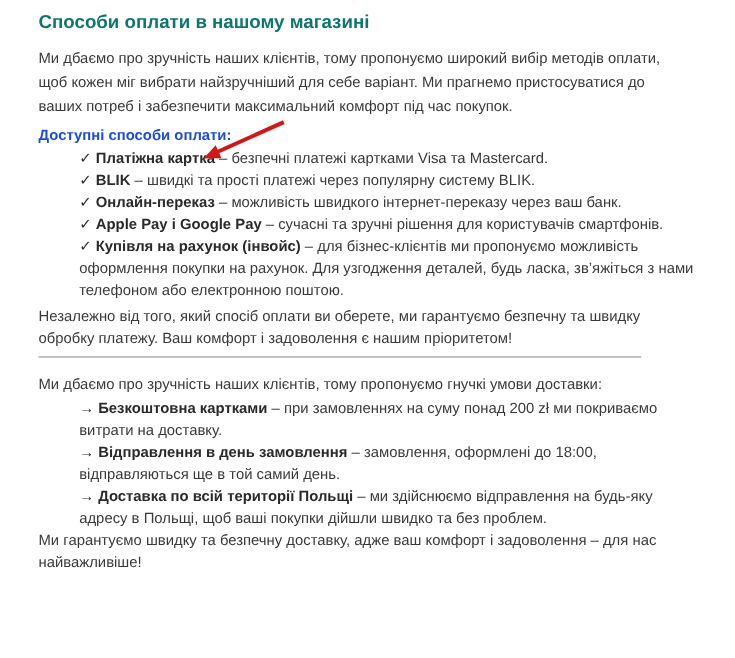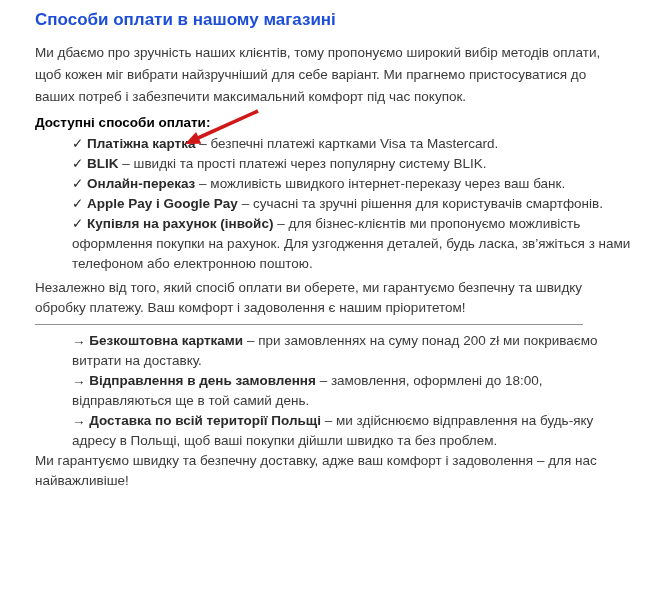--- a/index.html
+++ b/index.html
@@ -3,26 +3,26 @@
 <meta charset="utf-8">
 <style>
   html,body{margin:0;padding:0;}
   body{
     width:668px;height:598px;overflow:hidden;position:relative;
     background:#ffffff;color:#3a3a3a;
     font-family:"Liberation Sans","DejaVu Sans",sans-serif;
     font-size:13.5px;
   }
   .content{padding:0 20px 0 35px;position:relative;}
-  h2{font-size:17px;line-height:24px;font-weight:bold;color:#1d4ed8;margin:0;}
+  h2{font-size:17px;line-height:24px;font-weight:bold;color:#0f766e;margin:0;}
   .h2-payment{margin-top:8px;}
   .h2-delivery{margin-top:0;}
   .para{white-space:pre-line;line-height:22px;margin:0;}
   .p-pay-intro{margin-top:10px;}
-  .list-label{margin-top:4px;font-weight:bold;line-height:22px;color:#000000;}
+  .list-label{margin-top:4px;font-weight:bold;line-height:22px;color:#1d4ed8;}
   .p-del-intro{margin-top:14px;}
   ul.list{list-style:none;margin:0;padding:0;margin-left:37px;}
   .ul-pay{margin-top:6px;}
   .ul-del{margin-top:6px;}
   li.li{line-height:20px;}
   .glyph{font-weight:bold;color:#2a2a2a;}
   .ilabel{font-weight:bold;color:#2a2a2a;}
   .idesc{white-space:pre-line;text-align:center;}
   .note{white-space:pre-line;line-height:20px;margin:0;}
   .note-pay{margin-top:4px;}
@@ -52,20 +52,21 @@
 оформлення покупки на рахунок. Для узгодження деталей, будь ласка, зв’яжіться з нами
 телефоном або електронною поштою.</span></li>
   </ul>
 
   <p class="note note-pay">Незалежно від того, який спосіб оплати ви оберете, ми гарантуємо безпечну та швидку
 обробку платежу. Ваш комфорт і задоволення є нашим пріоритетом!</p>
 
   <hr class="divider">
 
 
+  <p class="para p-del-intro">Ми дбаємо про зручність наших клієнтів, тому пропонуємо гнучкі умови доставки:</p>
 
   <ul class="list ul-del">
     <li class="li"><b class="glyph">→</b> <b class="ilabel">Безкоштовна картками</b> <span class="idesc">– при замовленнях на суму понад 200 zł ми покриваємо
 витрати на доставку.</span></li>
     <li class="li"><b class="glyph">→</b> <b class="ilabel">Відправлення в день замовлення</b> <span class="idesc">– замовлення, оформлені до 18:00,
 відправляються ще в той самий день.</span></li>
     <li class="li"><b class="glyph">→</b> <b class="ilabel">Доставка по всій території Польщі</b> <span class="idesc">– ми здійснюємо відправлення на будь-яку
 адресу в Польщі, щоб ваші покупки дійшли швидко та без проблем.</span></li>
   </ul>
 

